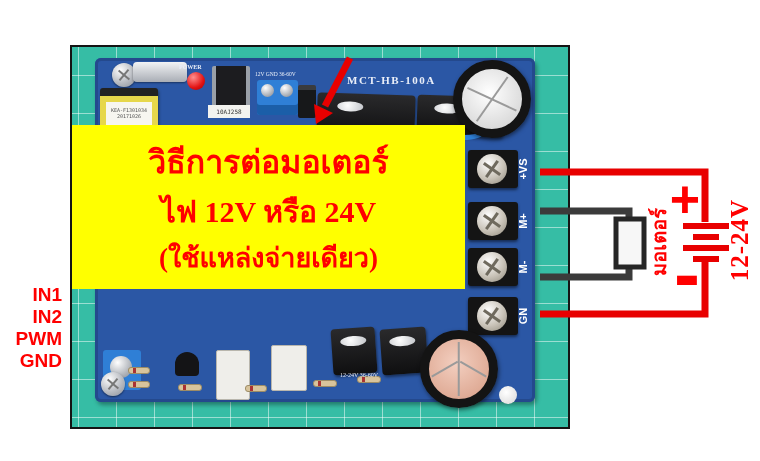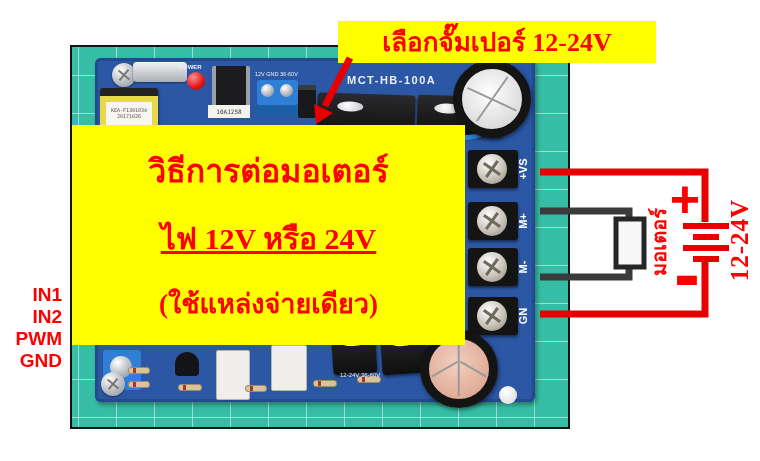--- a/index.html
+++ b/index.html
@@ -21,21 +21,21 @@
   .screw{width:24px;height:24px;border-radius:50%;
          background:radial-gradient(circle at 35% 30%,#fdfdfd,#b9bcc2 55%,#8a8f97);
          box-shadow:0 1px 2px rgba(0,0,0,.5);}
   .screw:after{content:"";position:absolute;left:50%;top:50%;width:14px;height:2px;
          background:#777;transform:translate(-50%,-50%) rotate(40deg);
          box-shadow:0 0 0 0 #777;}
   .screw:before{content:"";position:absolute;left:50%;top:50%;width:14px;height:2px;
          background:#777;transform:translate(-50%,-50%) rotate(-50deg);}
   #shield{left:38px;top:4px;width:54px;height:20px;border-radius:4px;
          background:linear-gradient(#f2f3f5,#a9adb5);box-shadow:0 1px 2px rgba(0,0,0,.4);}
-  .silk{color:#e9eef8;font-family:Liberation Sans, sans-serif;white-space:nowrap;}
+  .silk{color:#e9eef8;font-family:Liberation Serif, serif;white-space:nowrap;}
   #power-silk{left:84px;top:6px;font-size:6px;font-weight:bold;}
   #led{left:92px;top:14px;width:18px;height:18px;border-radius:50%;
        background:radial-gradient(circle at 35% 30%,#ff8f8f,#e31313 60%,#9b0000);}
   #dip8{left:117px;top:8px;width:38px;height:44px;background:#1c1c1f;border-radius:2px;
         border-left:4px solid #9aa0a8;border-right:4px solid #9aa0a8;}
   #ic-label{left:113px;top:47px;width:42px;height:13px;background:#f3f3ef;color:#333;
         font-size:6px;line-height:13px;text-align:center;font-family:"DejaVu Sans Mono",monospace;}
   #input-silk{left:160px;top:13px;font-size:5.5px;}
   #input-term{left:162px;top:22px;width:41px;height:35px;background:#2f7fd6;border-radius:3px;
         box-shadow:inset 0 -10px 0 #1b5ea8;}
@@ -90,25 +90,25 @@
   #hsb2{left:286px;top:270px;width:46px;height:46px;transform:rotate(-4deg);}
   #cap-bottom{left:325px;top:272px;width:78px;height:78px;
         background:radial-gradient(circle at 45% 40%,#f3cfc0,#e0ac97 70%,#c9937e);}
   #led-small{left:404px;top:328px;width:18px;height:18px;border-radius:50%;
         background:radial-gradient(circle at 40% 35%,#ffffff,#d7d7d7);}
 
   
   .thai{font-family:"Liberation Serif","DejaVu Serif",serif;color:#f00;font-weight:bold;}
   #banner{left:338px;top:21px;width:318px;height:42px;background:#ffff00;z-index:5;
         font-size:26px;text-align:center;line-height:44px;overflow:visible;}
-  #infobox{left:72px;top:125px;width:393px;height:220px;background:#ffff00;z-index:5;
+  #infobox{left:72px;top:125px;width:393px;height:164px;background:#ffff00;z-index:5;
         display:flex;flex-direction:column;justify-content:space-around;
         text-align:center;padding:10px 0;}
   #infobox .l1{font-size:32px;}
-  #infobox .l2{font-size:30px;text-decoration:underline;}
+  #infobox .l2{font-size:30px;}
   #infobox .l3{font-size:27px;}
   #pins{left:0;top:284px;width:62px;z-index:5;color:#f00;font-weight:bold;font-size:19px;
         line-height:22px;text-align:right;}
   #wires{left:0;top:0;width:760px;height:461px;z-index:6;pointer-events:none;}
   #motor-label{left:610px;top:230px;width:90px;height:24px;transform:rotate(-90deg);
         font-size:20px;text-align:center;z-index:7;}
   #batt-label{left:690px;top:226px;width:100px;height:28px;transform:rotate(-90deg);
         font-size:25px;text-align:center;z-index:7;font-family:"Liberation Serif",serif;
         color:#f00;font-weight:bold;letter-spacing:1px;}
   #plus{left:662px;top:176px;width:46px;height:46px;color:#f00;font-size:52px;
@@ -182,21 +182,20 @@
       <div id="bottom-silk" class="silk abs">12-24V 36-60V</div>
       <div id="cap-bottom" class="bigcap abs">
         <div class="capseam" style="transform:translate(-50%,-50%) rotate(90deg);"></div>
         <div class="capseam" style="width:30px;transform:translate(-2%,-50%) rotate(30deg);"></div>
         <div class="capseam" style="width:30px;transform:translate(-98%,-50%) rotate(-30deg);"></div>
       </div>
       <div id="led-small" class="abs"></div>
     </div>
   </div>
 
-  <div id="banner" class="abs thai">เลือกจั๊มเปอร์ 12-24V</div>
 
   <div id="infobox" class="abs thai">
     <div class="l1">วิธีการต่อมอเตอร์</div>
     <div class="l2">ไฟ 12V หรือ 24V</div>
     <div class="l3">(ใช้แหล่งจ่ายเดียว)</div>
   </div>
 
   <div id="pins" class="abs">
     <div>IN1</div>
     <div>IN2</div>

